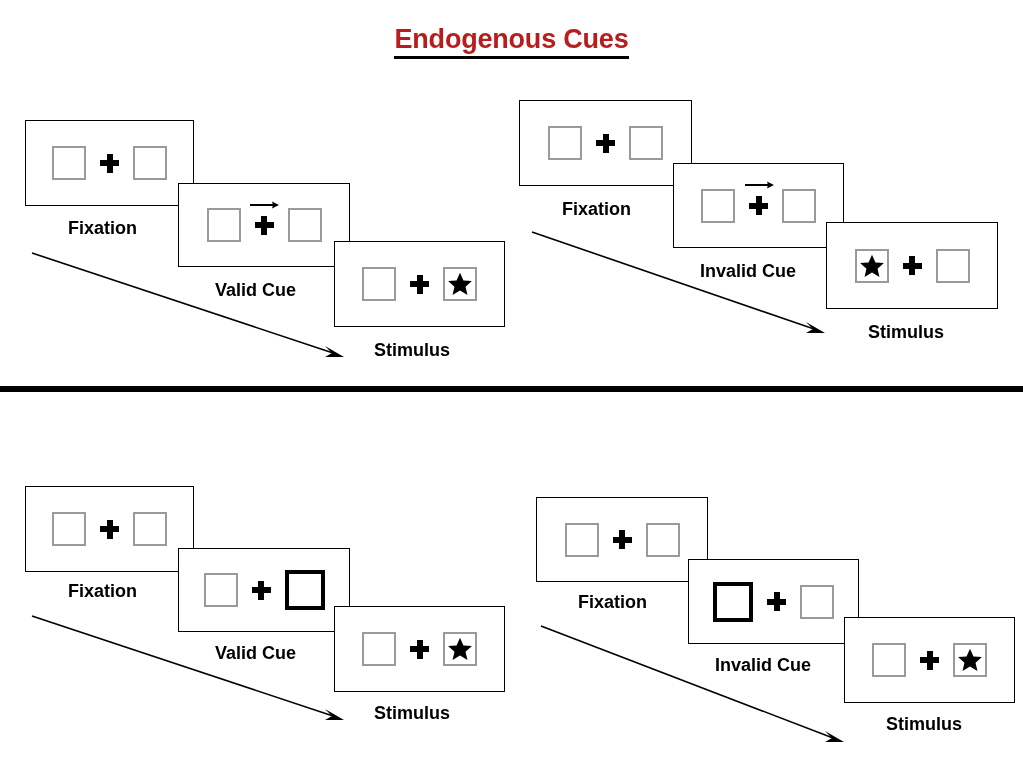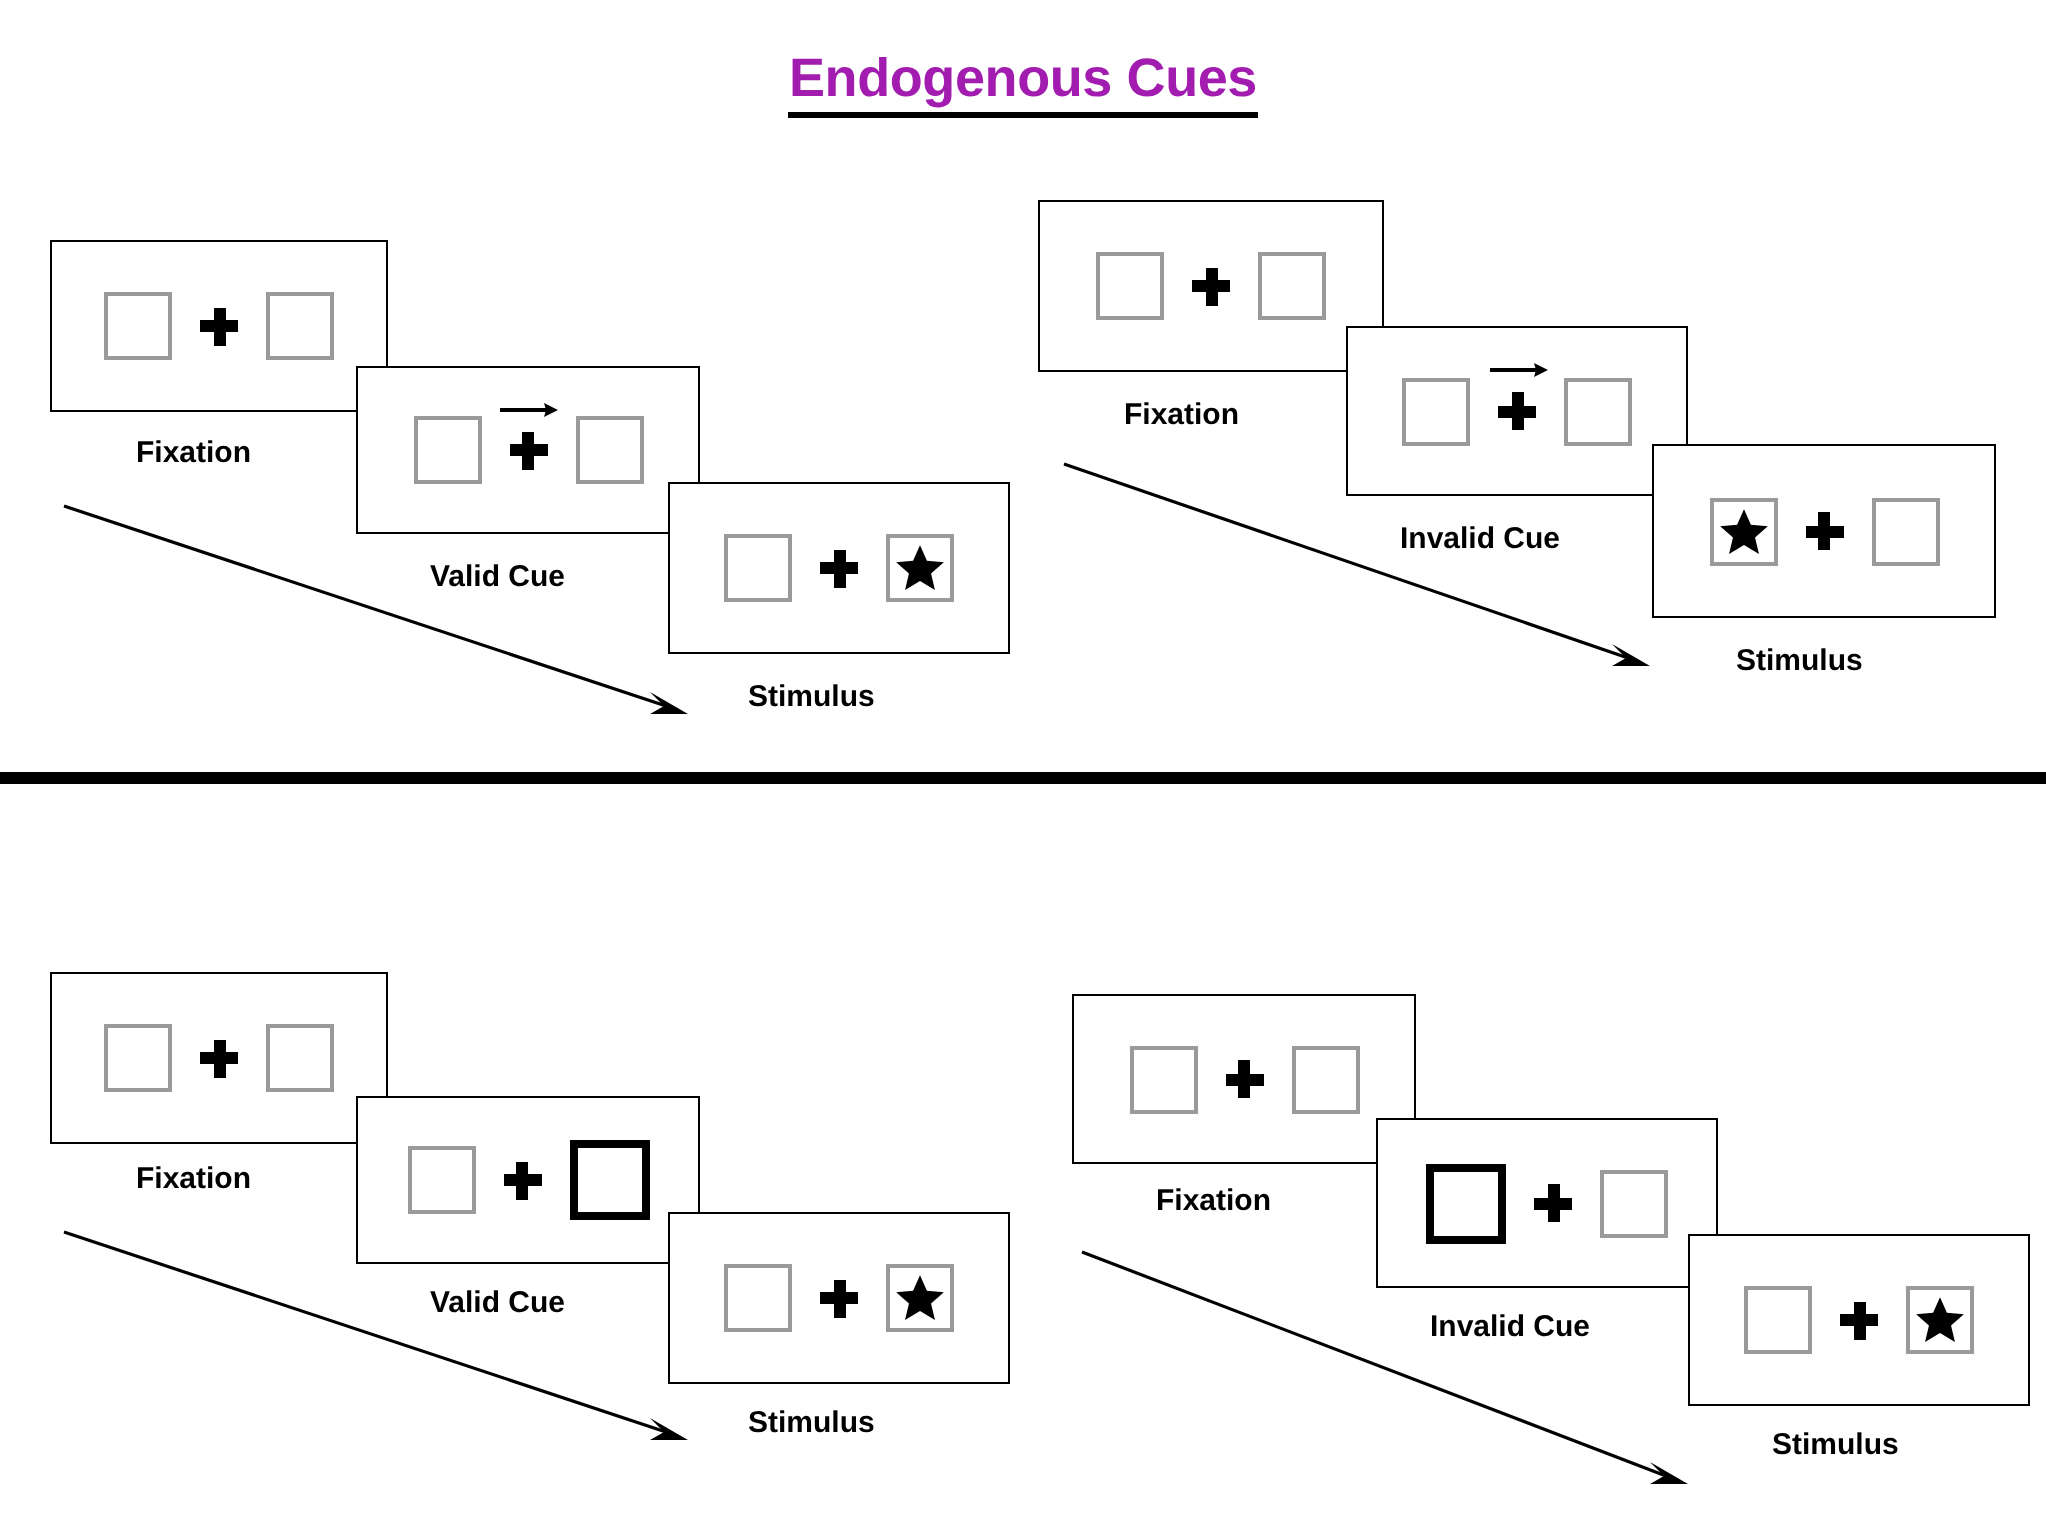--- a/index.html
+++ b/index.html
@@ -18,21 +18,21 @@
     overflow: hidden;
   }
 
   
   .section-title {
     position: absolute;
     width: 100%;
     text-align: center;
     font-size: 27px;
     font-weight: bold;
-    color: #a21caf;
+    color: #b91c1c;
     letter-spacing: -0.2px;
   }
   .section-title span {
     border-bottom: 3px solid #000000;
     padding-bottom: 2px;
   }
 
   
   .divider {
     position: absolute;
@@ -124,21 +124,21 @@
   
   .star {
     width: 26px;
     height: 26px;
     display: block;
   }
 
   
   .caption {
     position: absolute;
-    font-size: 15px;
+    font-size: 18px;
     font-weight: bold;
     color: #000000;
     white-space: nowrap;
   }
 
   
   .flow-arrow {
     position: absolute;
     pointer-events: none;
   }

